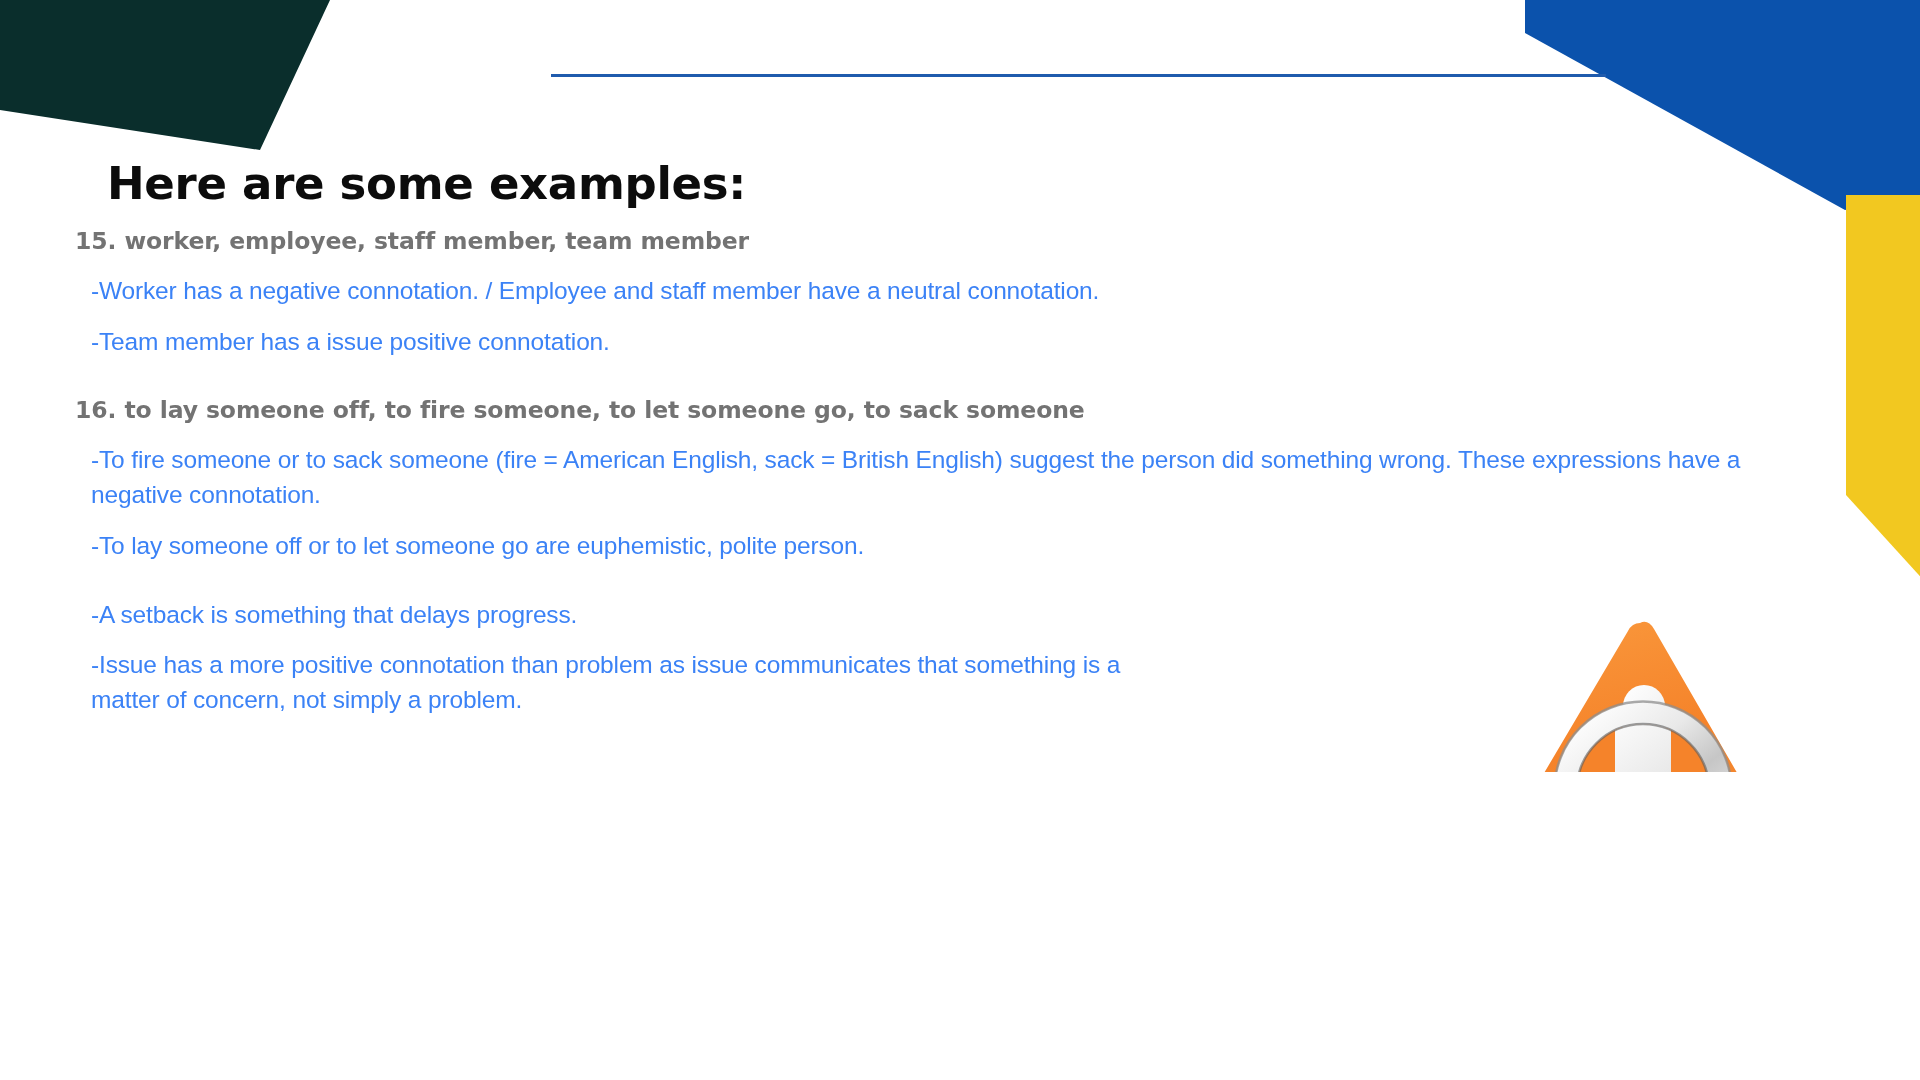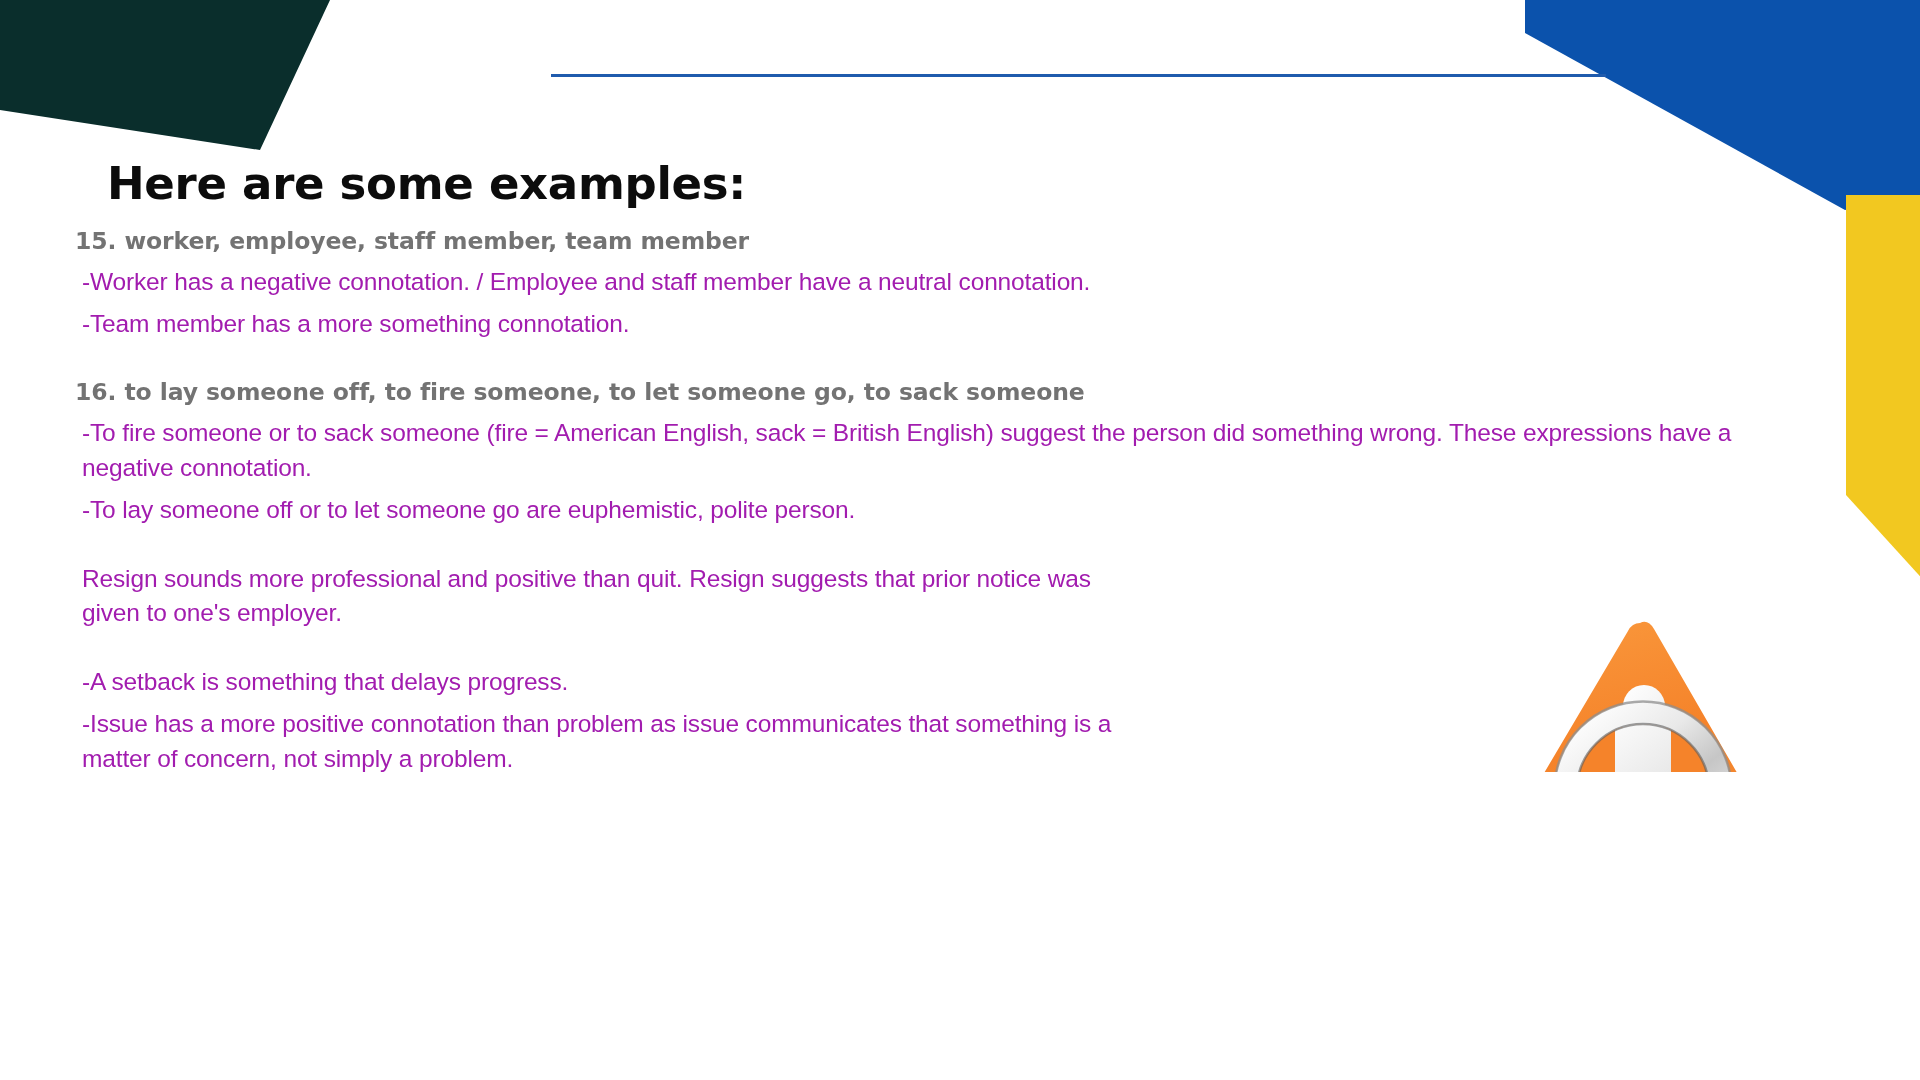--- a/index.html
+++ b/index.html
@@ -71,24 +71,24 @@
     font-weight: 700;
     color: #737373;
     line-height: 1.42;
     letter-spacing: -0.1px;
     margin: 0 0 2px 0;
   }
   .entry-line {
     font-family: "Liberation Sans", sans-serif;
     font-size: 24.5px;
     font-weight: 400;
-    color: #a21caf;
+    color: #3b82f6;
     line-height: 1.42;
     letter-spacing: -0.15px;
-    margin: 7px;
+    margin: 16px;
   }
 
   
   #warning-illustration {
     position: absolute;
     left: 1440px;
     top: 585px;
     width: 350px;
     height: 350px;
   }
@@ -136,31 +136,30 @@
 
   <div id="rule-blue-top"></div>
 
   <h1 id="page-title">Here are some examples:</h1>
 
   <div id="content">
 
     <div class="entry">
       <p class="entry-heading">15. worker, employee, staff member, team member</p>
       <p class="entry-line">-Worker has a negative connotation.  / Employee and staff member have a neutral connotation.</p>
-      <p class="entry-line">-Team member has a more something connotation.</p>
+      <p class="entry-line">-Team member has a issue positive connotation.</p>
     </div>
 
     <div class="entry">
       <p class="entry-heading">16. to lay someone off, to fire someone, to let someone go, to sack someone</p>
       <p class="entry-line">-To fire someone or to sack someone (fire = American English, sack = British English) suggest the person did something wrong. These expressions have a negative connotation.</p>
       <p class="entry-line">-To lay someone off or to let someone go are euphemistic, polite person.</p>
     </div>
 
     <div class="entry">
-      <p class="entry-line" style="max-width:1010px;">Resign sounds more professional and positive than quit. Resign suggests that prior notice was given to one's employer.</p>
     </div>
 
     <div class="entry">
       <p class="entry-line">-A setback is something that delays progress.</p>
       <p class="entry-line" style="max-width:1060px;">-Issue has a more positive connotation than problem as issue communicates that something is a matter of concern, not simply a problem.</p>
     </div>
 
   </div>
 
   <svg id="warning-illustration" viewBox="0 0 350 350">

